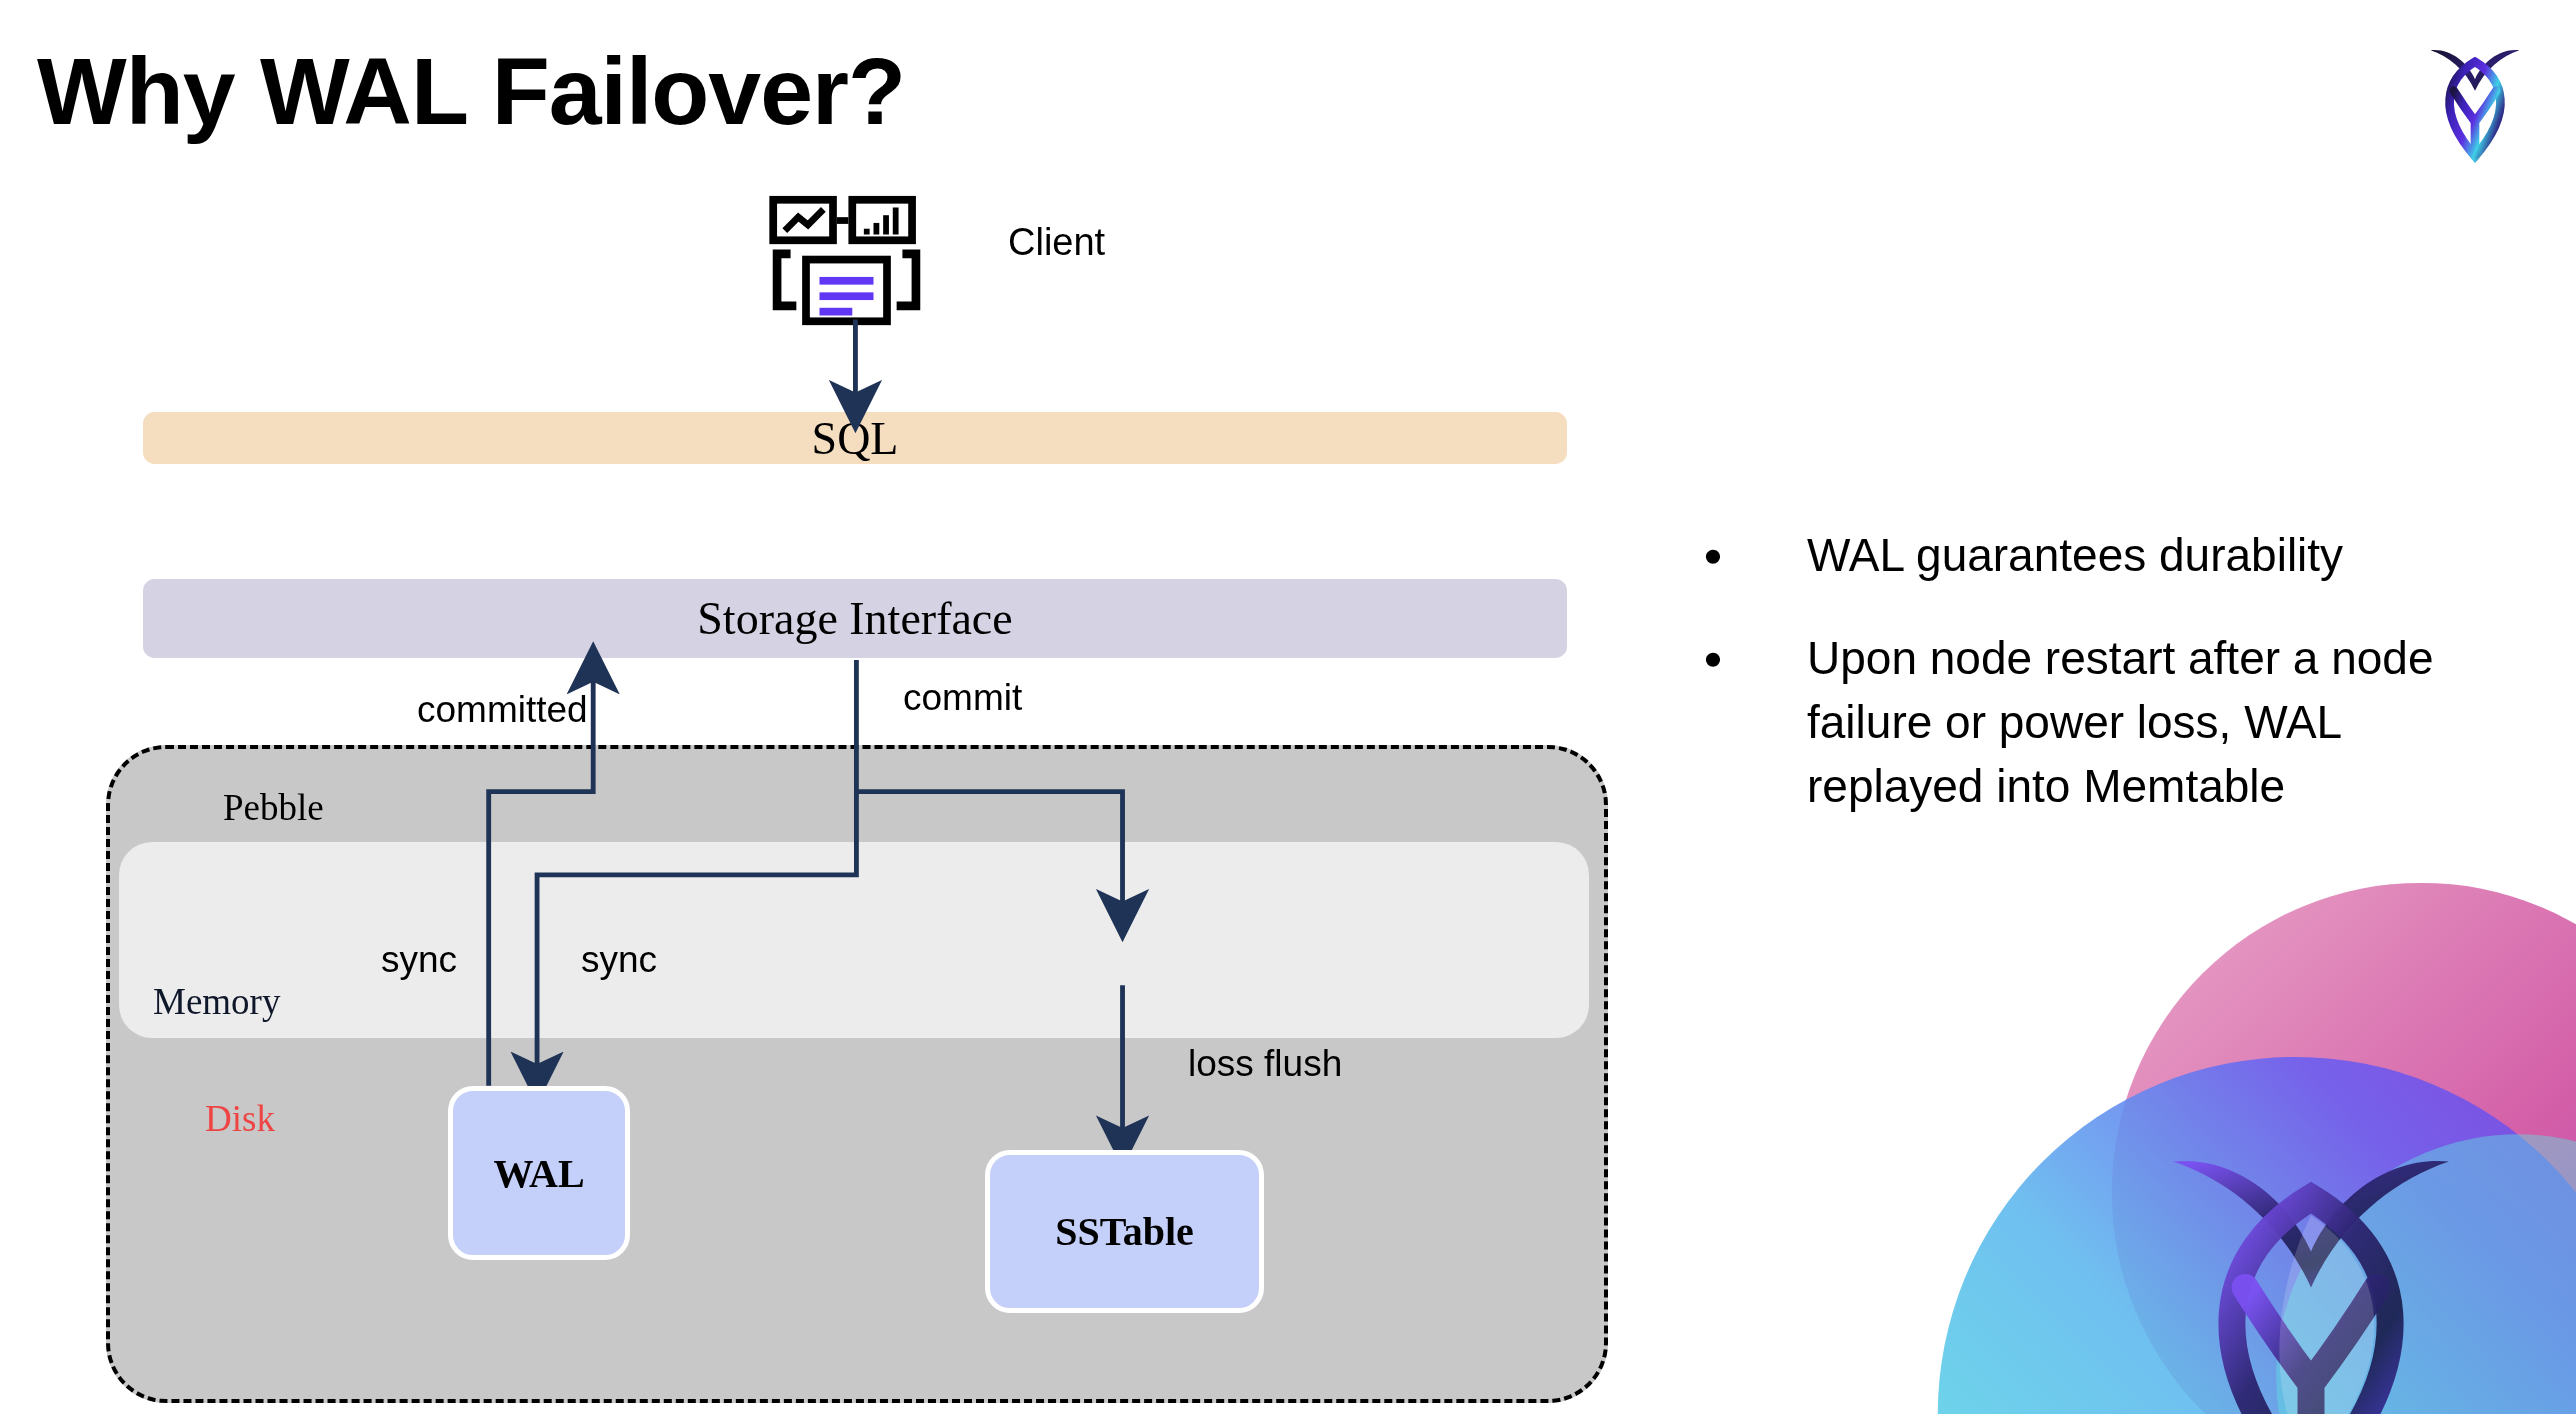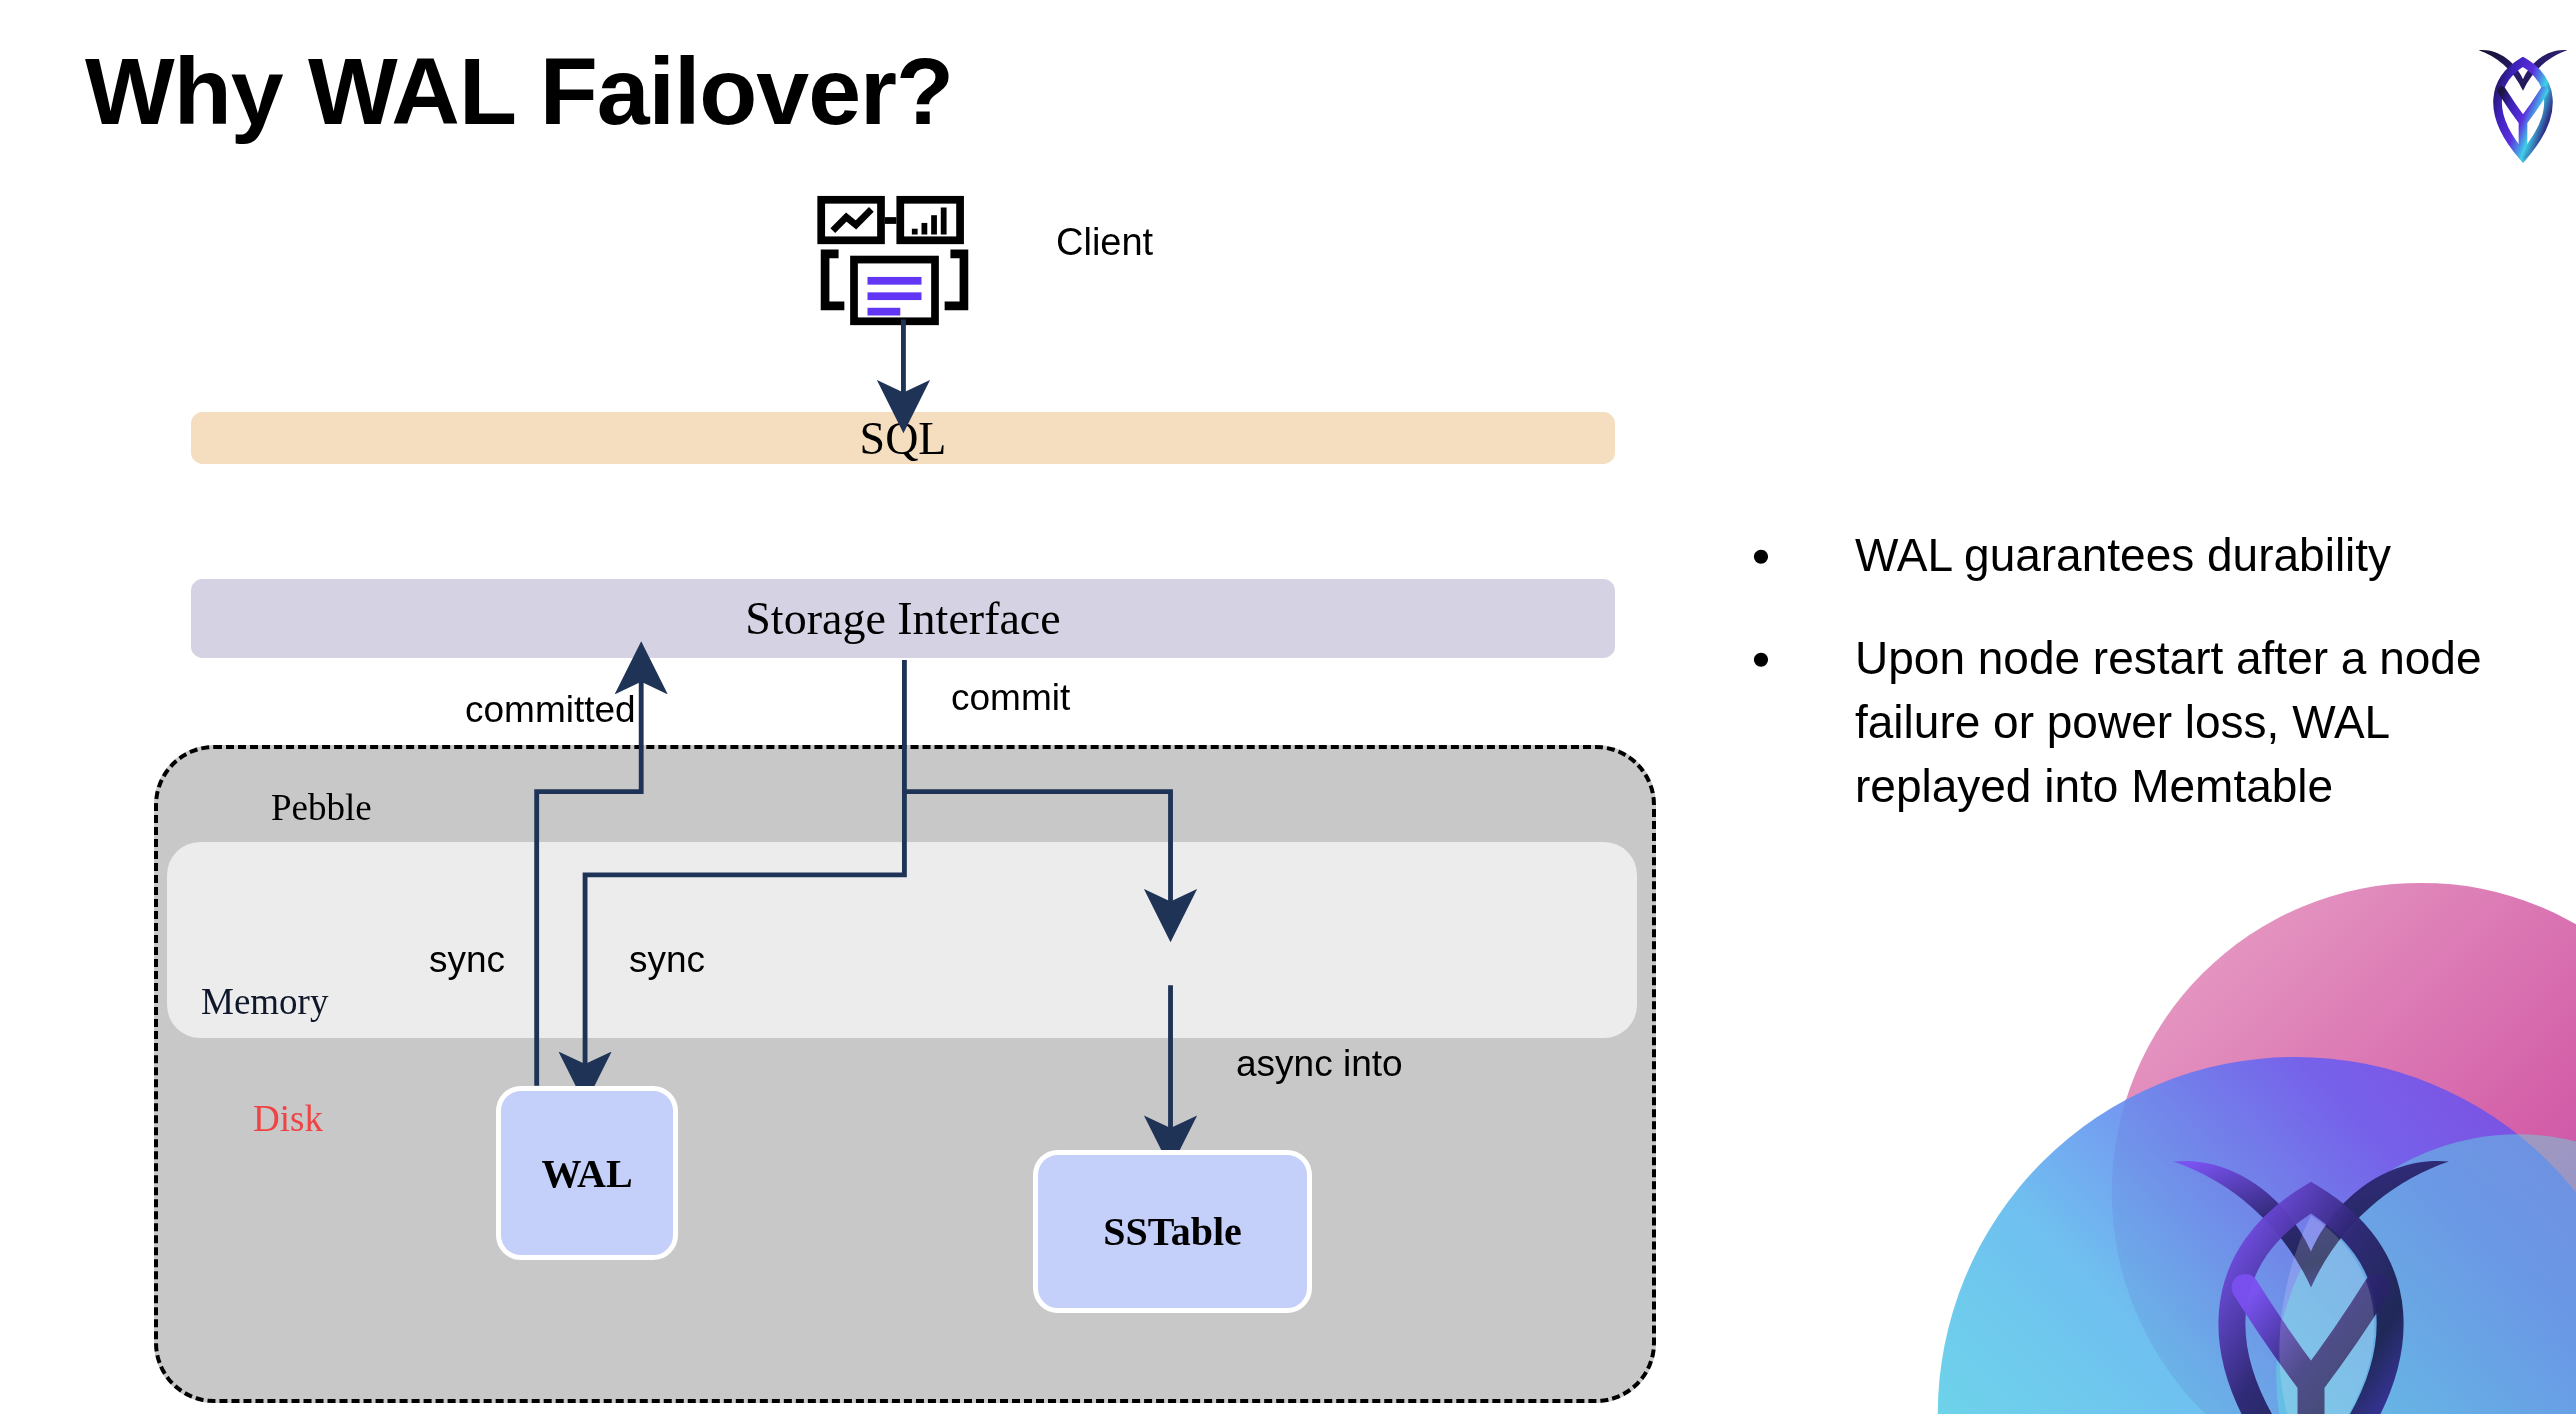--- a/index.html
+++ b/index.html
@@ -3,21 +3,21 @@
 <meta charset="utf-8">
 <style>
   * { box-sizing: border-box; margin: 0; padding: 0; }
   html, body { width: 2576px; height: 1415px; }
   body {
     background: #ffffff;
     font-family: "Liberation Sans", sans-serif;
     position: relative;
     overflow: hidden;
   }
-  .slide { position: absolute; inset: 0; margin-left: 48px; }
+  .slide { position: absolute; inset: 0; }
 
   
   .title {
     position: absolute;
     left: 37px; top: 37px;
     font-size: 95px;
     font-weight: bold;
     letter-spacing: -1px;
     color: #000000;
     font-family: "Liberation Sans", sans-serif;
@@ -323,21 +323,21 @@
     <span>WAL</span>
   </div>
   <div class="node node-sstable">
     <span>SSTable</span>
   </div>
 
   <div class="edge-label lbl-committed">committed</div>
   <div class="edge-label lbl-commit">commit</div>
   <div class="edge-label lbl-sync1">sync</div>
   <div class="edge-label lbl-sync2">sync</div>
-  <div class="edge-label lbl-asyncflush">async into</div>
+  <div class="edge-label lbl-asyncflush">loss flush</div>
 
   <div class="bullets">
     <div class="bullet-row">
       <span class="bullet-dot">●</span>
       <span class="bullet-text">WAL guarantees durability</span>
     </div>
     <div class="bullet-row">
       <span class="bullet-dot">●</span>
       <span class="bullet-text">Upon node restart after a node failure or power loss, WAL replayed into Memtable</span>
     </div>

